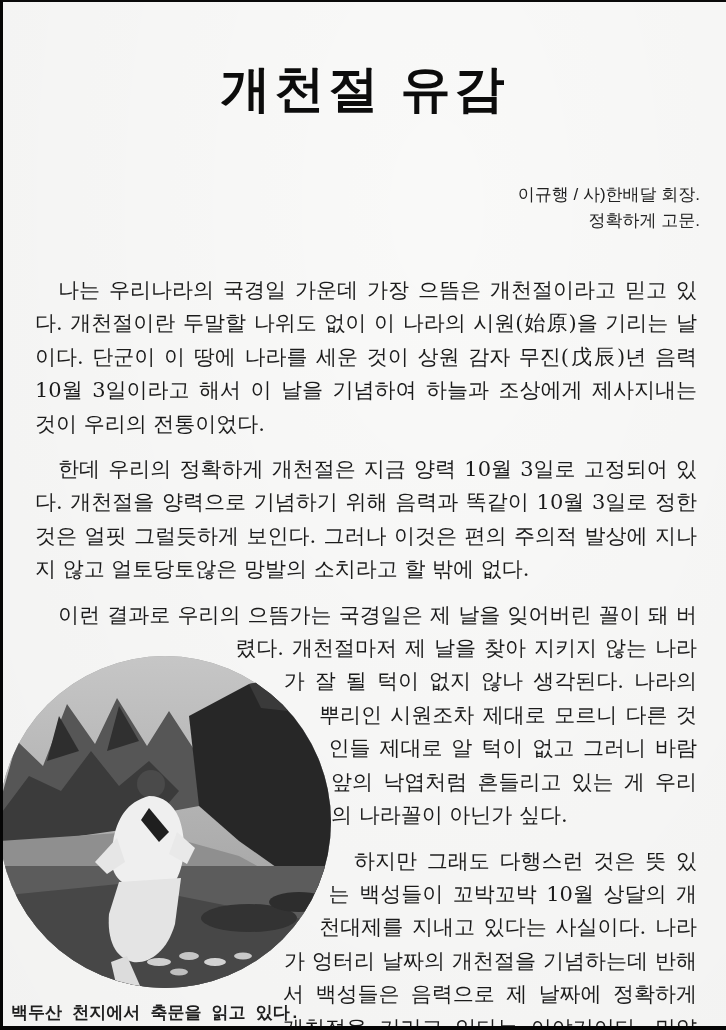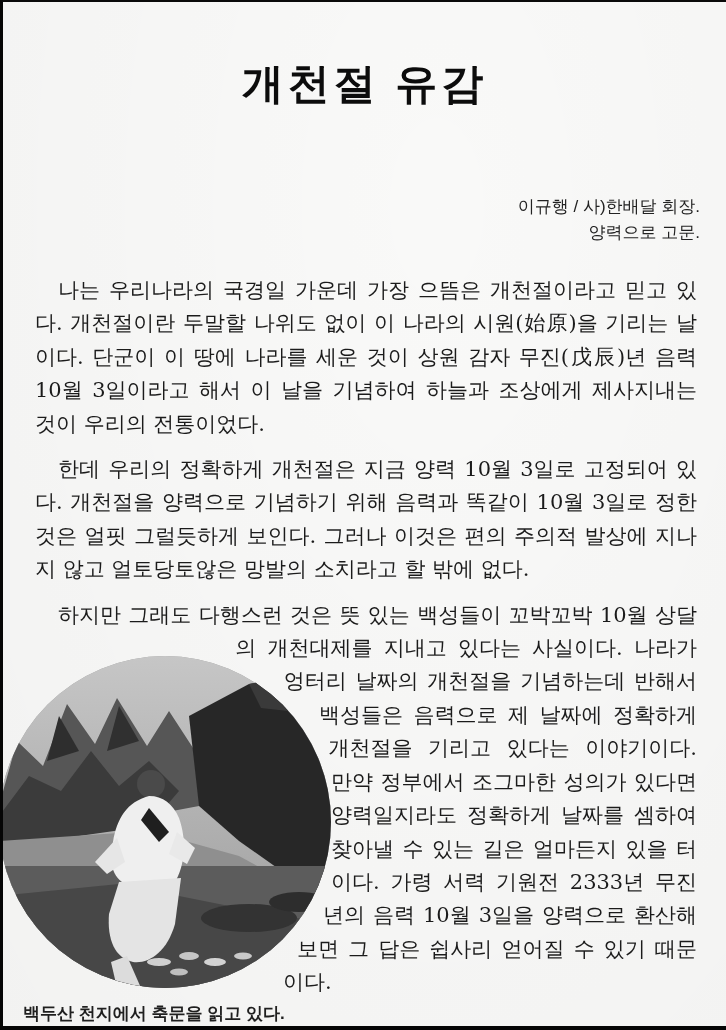--- a/index.html
+++ b/index.html
@@ -15,27 +15,27 @@
     box-sizing:border-box;
     overflow:hidden;
     color:#1d1d1d;
     font-family:"DejaVu Serif", serif;
   }
   .title{
     position:absolute;top:54px;left:0;right:0;
     margin:0;
     text-align:center;
     font-family:"Liberation Sans", sans-serif;
-    font-size:42px;
+    font-size:50px;
     font-weight:800;
     letter-spacing:4px;
     color:#0c0c0c;
   }
   .byline{
-    position:absolute;top:192px;right:26px;
+    position:absolute;top:180px;right:26px;
     text-align:right;
     font-family:"Liberation Sans", sans-serif;
     font-size:17px;
     line-height:26px;
     color:#222;
   }
   .body-text{
     position:absolute;top:260px;left:20px;
     width:686px;
     font-size:21px;
@@ -55,39 +55,39 @@
   }
   .photo-circle{
     width:332px;height:332px;
     border-radius:50%;
     overflow:hidden;
     background:#9c9c9c;
   }
   .photo-circle svg{display:block;width:332px;height:332px;}
   .photo-caption{
     margin-top:9px;
-    padding-left:24px;
-    font-family:Liberation Sans, sans-serif;
+    padding-left:12px;
+    font-family:Liberation Mono, monospace;
     font-size:17px;
     font-weight:600;
     color:#1f1f1f;
     text-indent:0;
     white-space:nowrap;
   }
 </style>
 </head>
 <body>
 
 <div class="page">
 
   <h1 class="title">개천절 유감</h1>
 
   <div class="byline">
     <div>이규행 / 사)한배달 회장.</div>
-    <div>양력으로 고문.</div>
+    <div>정확하게 고문.</div>
   </div>
 
   <div class="body-text">
 
     <div class="photo-float">
       <div class="photo-circle">
         <svg viewBox="0 0 332 332" xmlns="http://www.w3.org/2000/svg">
           <defs>
             <linearGradient id="sky" x1="0" y1="0" x2="0" y2="1">
               <stop offset="0" stop-color="#c6c6c6"></stop>
@@ -129,17 +129,18 @@
           <ellipse cx="244" cy="300" rx="9" ry="3.5" fill="#c9c9c9"></ellipse>
           <ellipse cx="180" cy="316" rx="9" ry="3.5" fill="#bfbfbf"></ellipse>
           <rect x="0" y="0" width="332" height="332" fill="url(#vig)"></rect>
         </svg>
       </div>
       <div class="photo-caption">백두산 천지에서 축문을 읽고 있다.</div>
     </div>
 
     <p>나는 우리나라의 국경일 가운데 가장 으뜸은 개천절이라고 믿고 있다. 개천절이란 두말할 나위도 없이 이 나라의 시원(始原)을 기리는 날이다. 단군이 이 땅에 나라를 세운 것이 상원 감자 무진(戊辰)년 음력 10월 3일이라고 해서 이 날을 기념하여 하늘과 조상에게 제사지내는 것이 우리의 전통이었다.</p>
     <p>한데 우리의 정확하게 개천절은 지금 양력 10월 3일로 고정되어 있다. 개천절을 양력으로 기념하기 위해 음력과 똑같이 10월 3일로 정한 것은 얼핏 그럴듯하게 보인다. 그러나 이것은 편의 주의적 발상에 지나지 않고 얼토당토않은 망발의 소치라고 할 밖에 없다.</p>
+    <p>이런 결과로 우리의 으뜸가는 국경일은 제 날을 잊어버린 꼴이 돼 버렸다. 개천절마저 제 날을 찾아 지키지 않는 나라가 잘 될 턱이 없지 않나 생각된다. 나라의 뿌리인 시원조차 제대로 모르니 다른 것인들 제대로 알 턱이 없고 그러니 바람 앞의 낙엽처럼 흔들리고 있는 게 우리의 나라꼴이 아닌가 싶다.</p>
     <p>하지만 그래도 다행스런 것은 뜻 있는 백성들이 꼬박꼬박 10월 상달의 개천대제를 지내고 있다는 사실이다. 나라가 엉터리 날짜의 개천절을 기념하는데 반해서 백성들은 음력으로 제 날짜에 정확하게 개천절을 기리고 있다는 이야기이다. 만약 정부에서 조그마한 성의가 있다면 양력일지라도 정확하게 날짜를 셈하여 찾아낼 수 있는 길은 얼마든지 있을 터이다. 가령 서력 기원전 2333년 무진년의 음력 10월 3일을 양력으로 환산해 보면 그 답은 쉽사리 얻어질 수 있기 때문이다.</p>
 
   </div>
 
 </div>
 
 </body></html>

